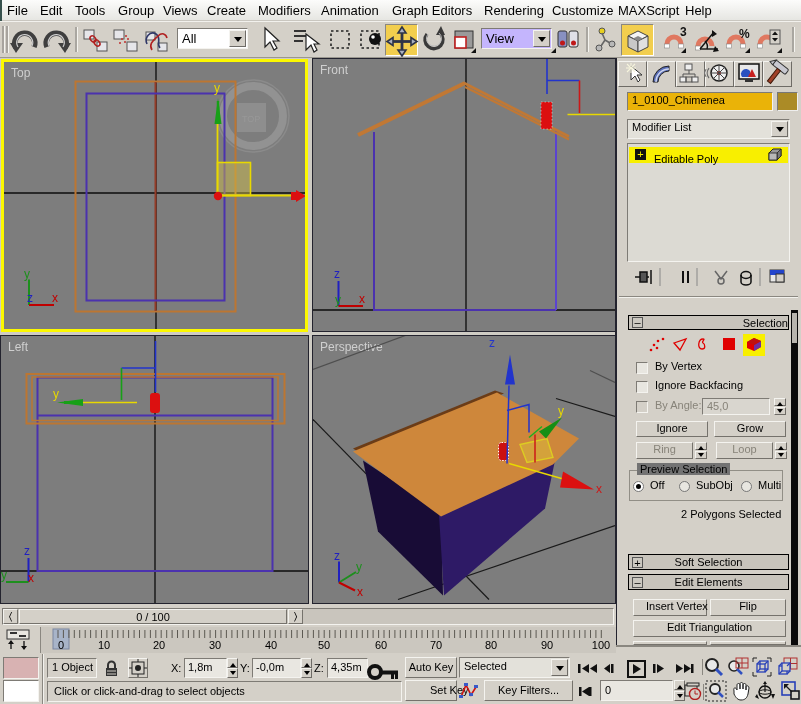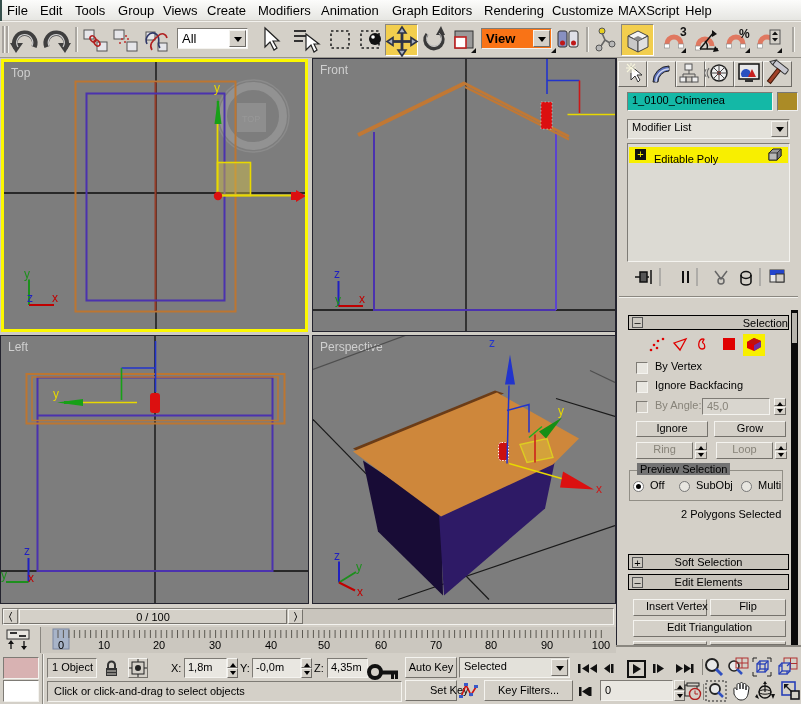--- a/index.html
+++ b/index.html
@@ -198,21 +198,21 @@
         </g>
     </svg>
 
     <div class="abs sunk" style="left:177px;top:6px;width:71px;height:21px;background:#fff;">
       <div style="padding:2px 0 0 4px;font-size:13px;">All</div>
       <div class="abs raised" style="right:1px;top:1px;width:17px;height:17px;background:#d4d0c8;">
           <div style="width:0;height:0;border:4px solid transparent;border-top:5px solid #000;margin:6px auto 0;"></div>
         </div>
     </div>
 
-    <div class="abs sunk" style="left:481px;top:6px;width:71px;height:21px;background:#f97316;font-weight:bold;">
+    <div class="abs sunk" style="left:481px;top:6px;width:71px;height:21px;background:#c4b5fd;">
       <div style="padding:2px 0 0 4px;font-size:13px;">View</div>
       <div class="abs raised" style="right:1px;top:1px;width:17px;height:17px;background:#d4d0c8;">
           <div style="width:0;height:0;border:4px solid transparent;border-top:5px solid #000;margin:6px auto 0;"></div>
         </div>
     </div>
   </div>
 
   <div class="abs" id="viewzone" style="left:0;top:58px;width:616px;height:546px;background:#cfccc4;">
 
     <div class="abs" style="left:1px;top:1px;width:307px;height:273px;background:#fcf800;">
@@ -421,21 +421,21 @@
         <rect x="128" y="21" width="8" height="3" fill="#333"></rect>
 
         <g transform="translate(160,14) rotate(38)">
           <rect x="-8" y="-9" width="16" height="6" rx="1.5" fill="#c8c8d0" stroke="#333" stroke-width="1"></rect>
           <polygon points="-8,-9 -12,-4 -8,-3" fill="#c8c8d0" stroke="#333" stroke-width="1"></polygon>
           <rect x="-2" y="-3" width="4" height="16" fill="#a04028" stroke="#401808" stroke-width="1"></rect>
         </g>
       </svg>
     </div>
 
-    <div class="abs sunk" style="left:10px;top:34px;width:146px;height:19px;background:#14b8a6;">
+    <div class="abs sunk" style="left:10px;top:34px;width:146px;height:19px;background:#eab308;">
         <div style="padding:1px 0 0 4px;">1_0100_Chimenea</div>
       </div>
     <div class="abs" style="left:160px;top:34px;width:21px;height:19px;background:#ab8b26;border:1px solid #777;border-bottom-color:#eee;border-right-color:#eee;"></div>
 
     <div class="abs sunk" style="left:10px;top:61px;width:163px;height:20px;background:#e3e1da;">
       <div style="padding:1px 0 0 4px;">Modifier List</div>
       <div class="abs raised" style="right:1px;top:1px;width:17px;height:16px;">
           <div style="width:0;height:0;border:4px solid transparent;border-top:5px solid #000;margin:5px auto 0;"></div>
         </div>
     </div>

